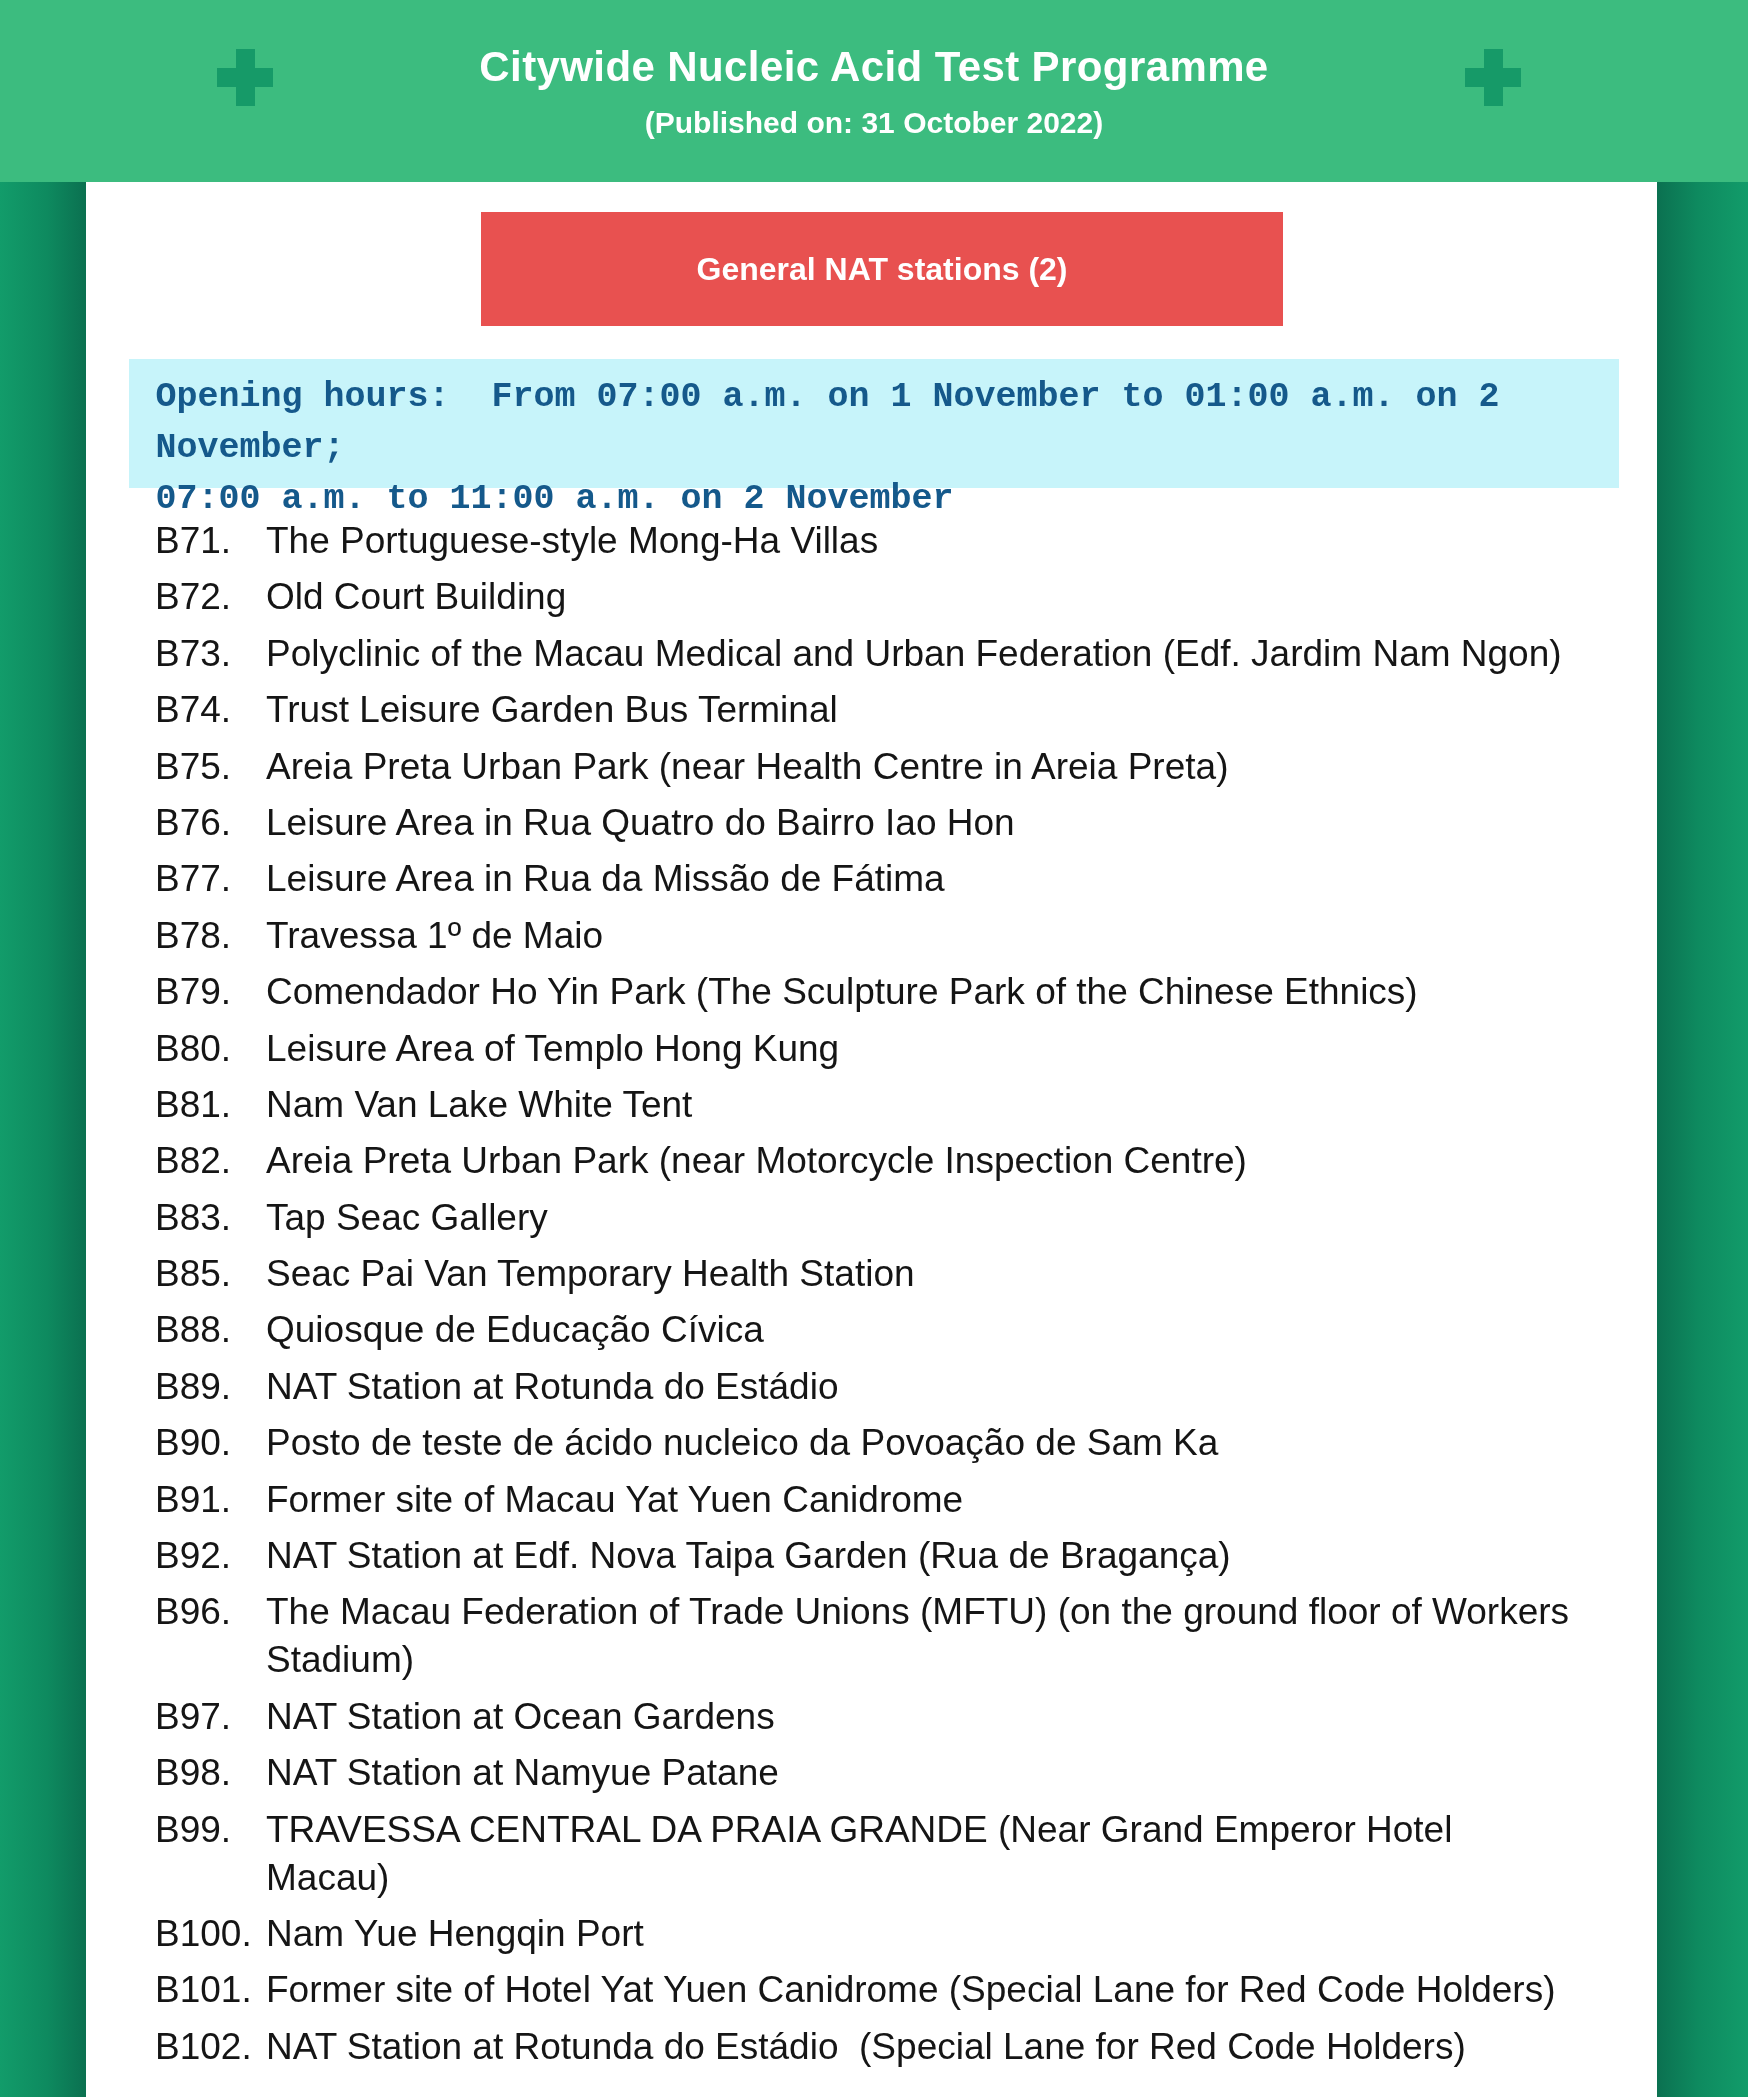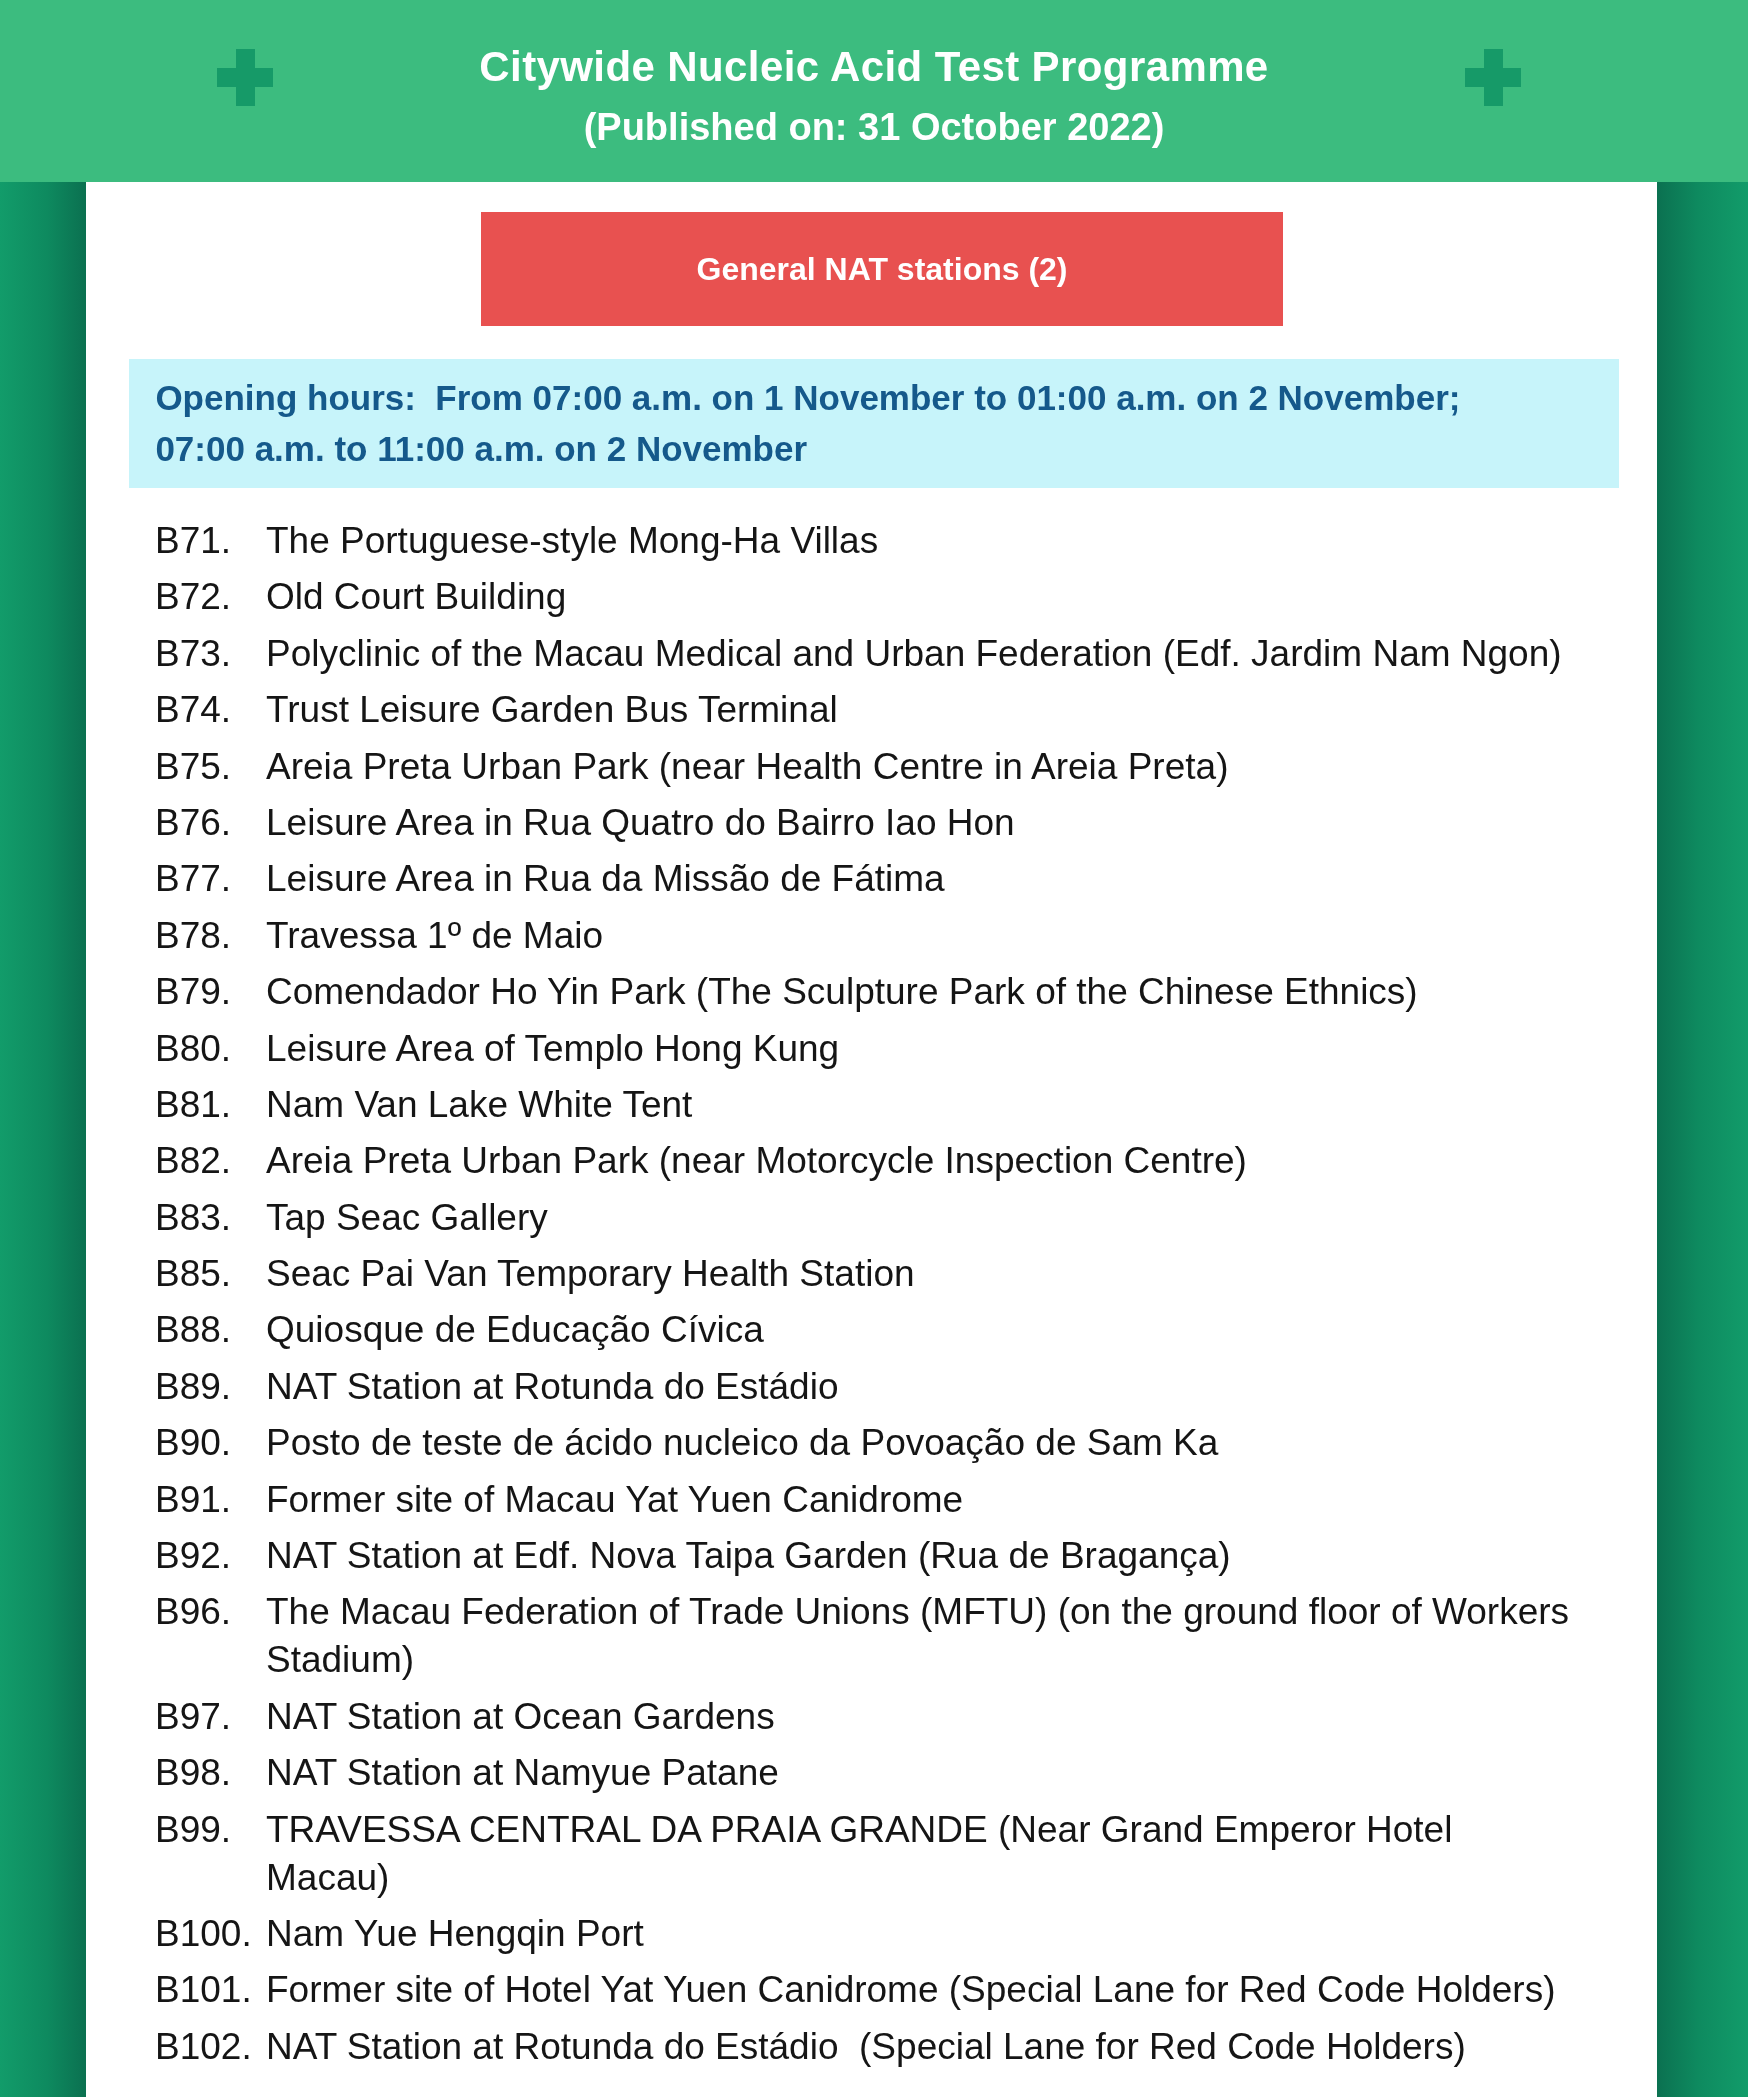--- a/index.html
+++ b/index.html
@@ -17,21 +17,21 @@
   }
   .page-title{
     position:absolute;left:0;top:46px;width:1748px;
     text-align:center;
     font-size:42px;line-height:1;font-weight:bold;color:#ffffff;
     letter-spacing:0.4px;
   }
   .page-subtitle{
     position:absolute;left:0;top:108px;width:1748px;
     text-align:center;
-    font-size:38px;line-height:1;font-weight:bold;color:#ffffff;
+    font-size:30px;line-height:1;font-weight:bold;color:#ffffff;
   }
   .cross{position:absolute;width:56px;height:57px;}
   .cross .v{position:absolute;left:18.5px;top:0;width:19.3px;height:57px;background:#169A68;}
   .cross .h{position:absolute;left:0;top:19px;width:56px;height:19.3px;background:#169A68;}
   #cross-left{left:217px;top:49px;}
   #cross-right{left:1465px;top:49px;}
   
   .side-strip{position:absolute;top:182px;height:2168px;}
   #strip-left{
     left:0;width:86px;
@@ -51,20 +51,21 @@
   }
   #banner .banner-label{
     color:#ffffff;font-weight:bold;font-size:32px;line-height:1;white-space:nowrap;
   }
   
   #opening{
     position:absolute;left:129px;top:359px;width:1490px;height:129px;
     background:#C7F4FA;
     box-sizing:border-box;
     padding:13.4px 0 0 26.4px;
+    font-family:Liberation Mono, monospace;
   }
   #opening .oh-line{
     font-size:35px;line-height:51px;font-weight:bold;color:#15598B;
     white-space:pre-wrap;
   }
   
   #station-list{
     position:absolute;left:155px;top:517px;width:1426px;
   }
   .station-row{

